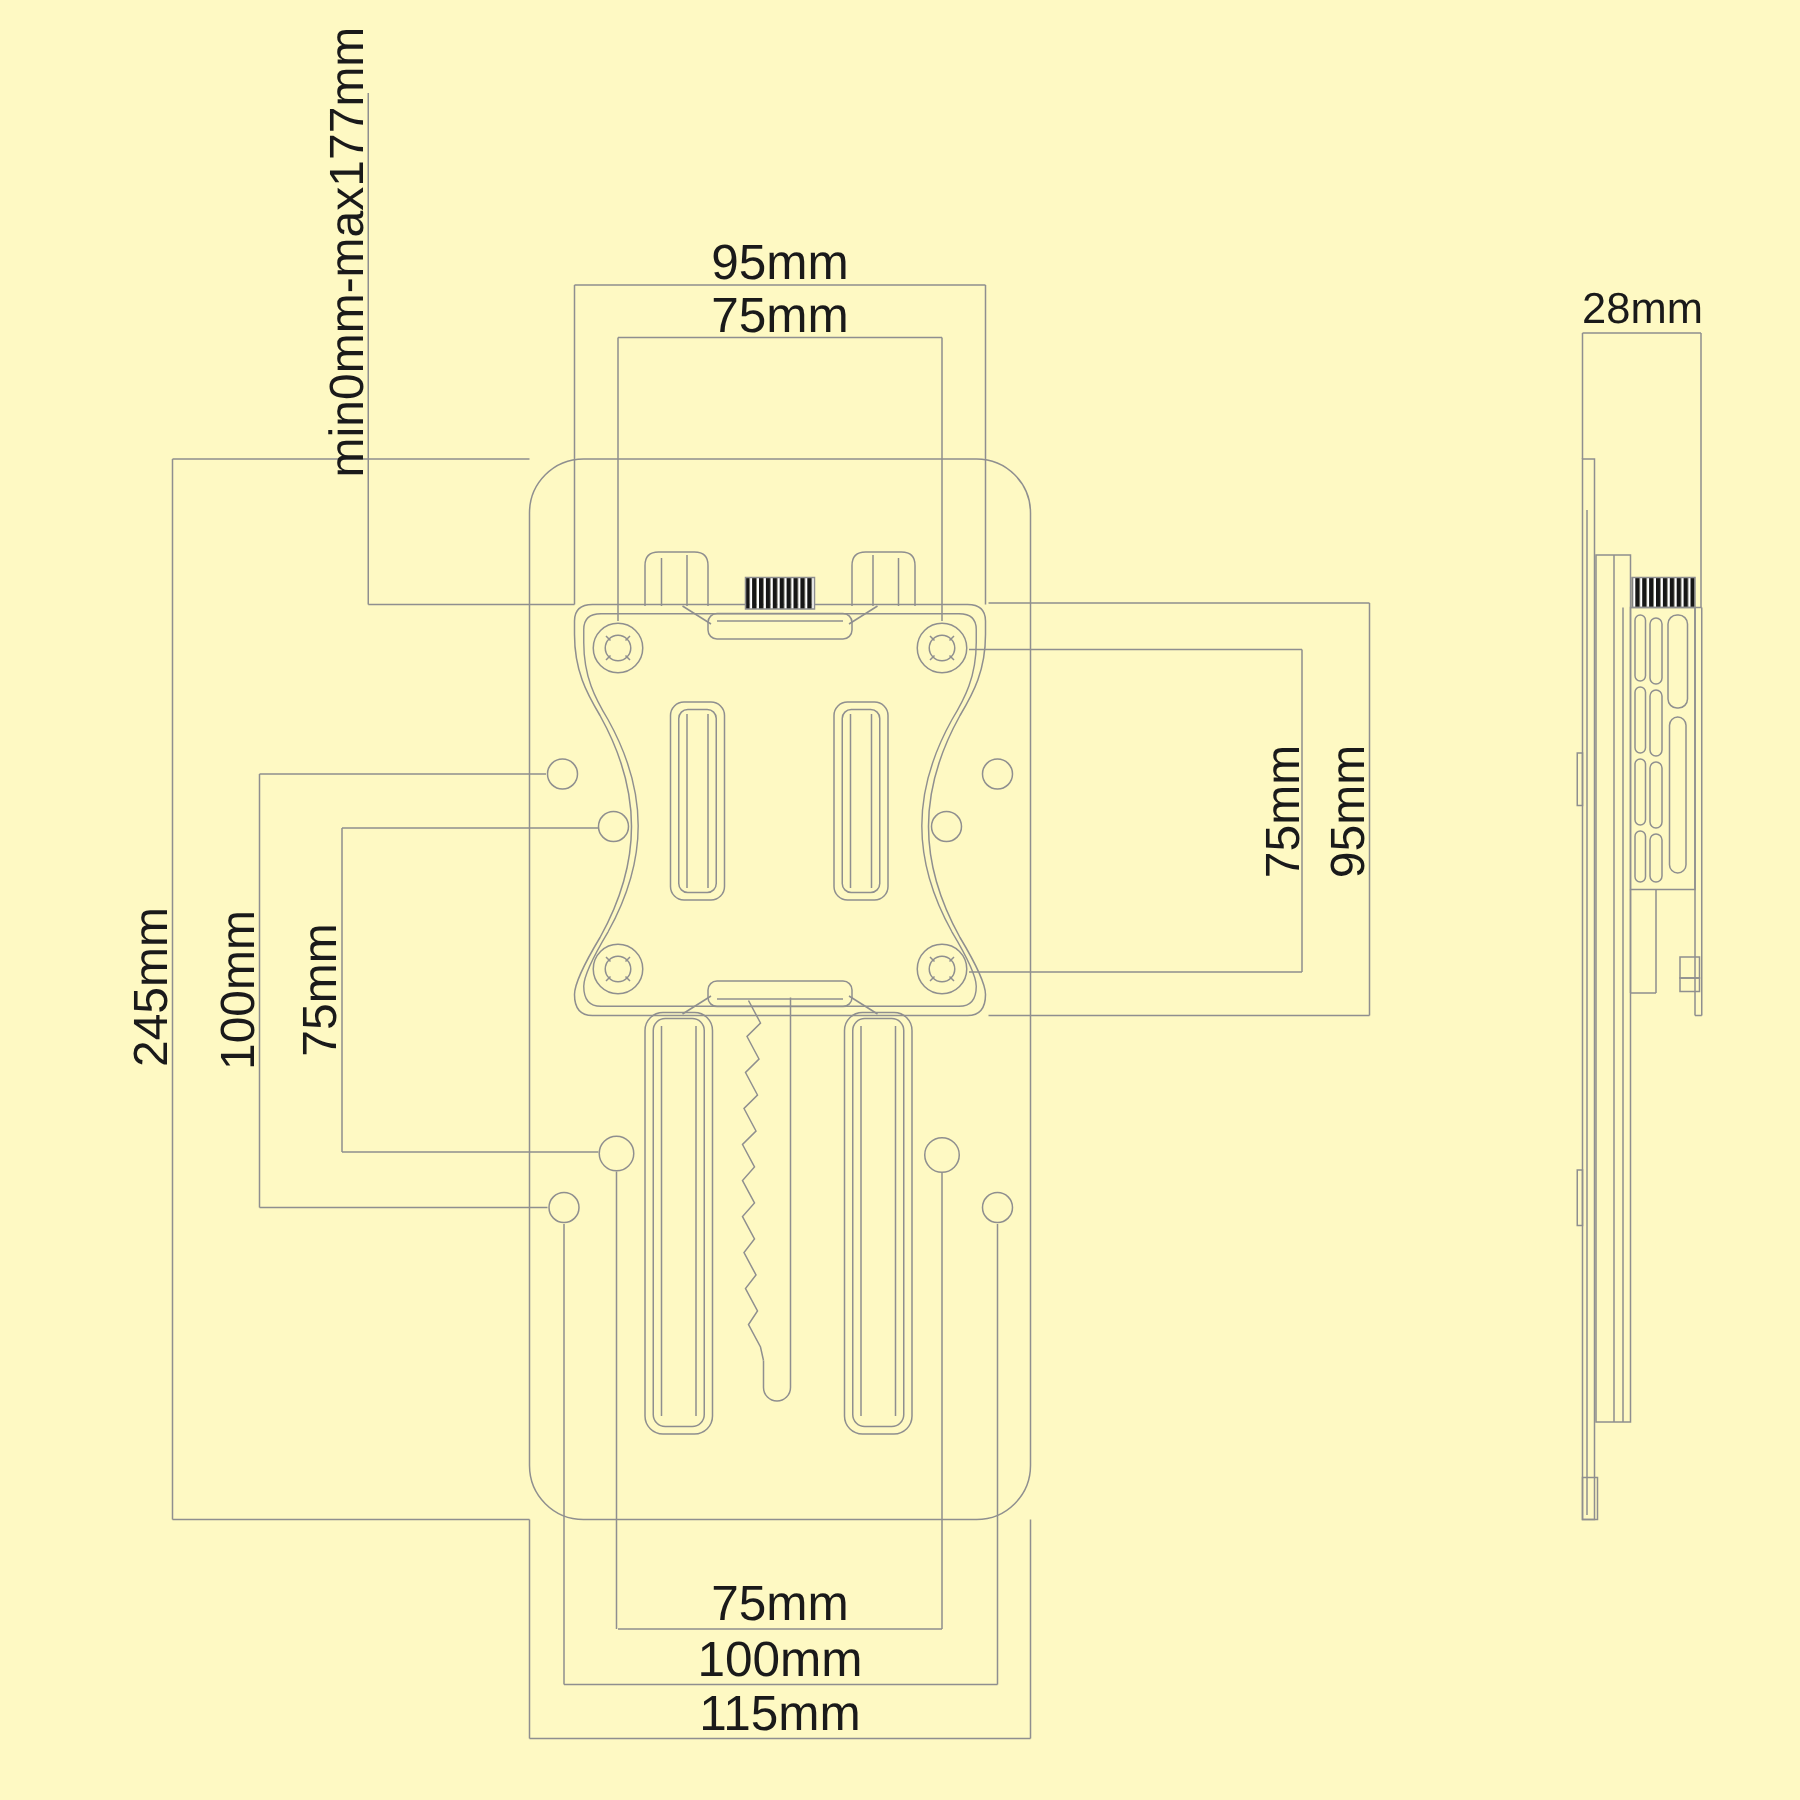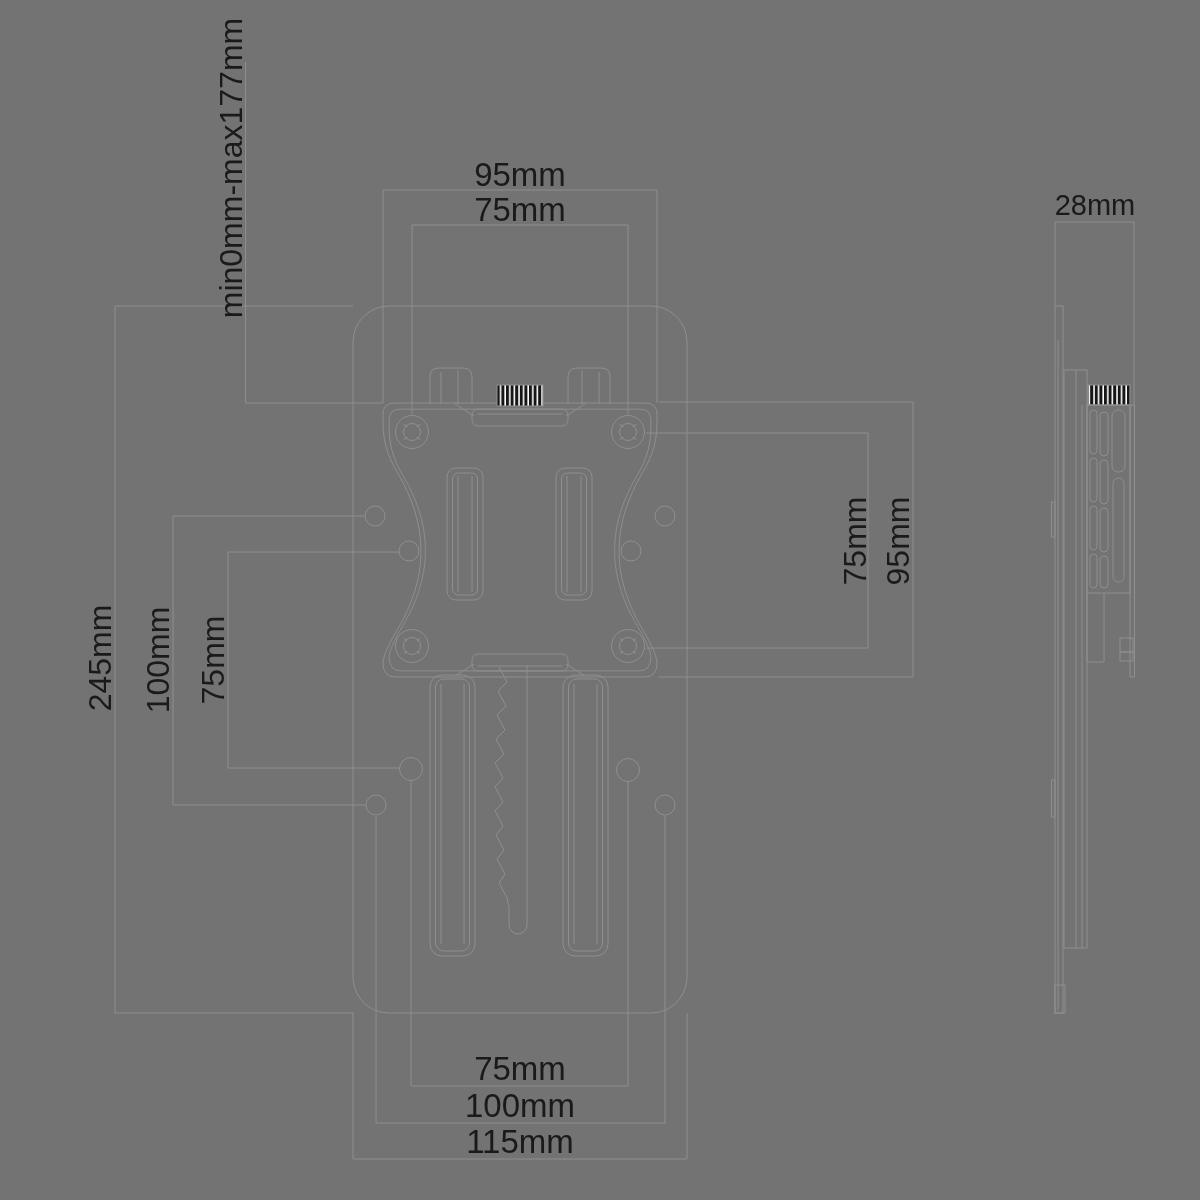--- a/index.html
+++ b/index.html
@@ -1,16 +1,16 @@
 <!DOCTYPE html>
 <html><head>
 <meta charset="utf-8">
 <style>
   html,body{margin:0;padding:0;background:#fff;}
-  .canvas{position:relative;width:1200px;height:1200px;background:#737373;overflow:hidden;}
+  .canvas{position:relative;width:1200px;height:1200px;background:#fef9c3;overflow:hidden;}
   svg{position:absolute;left:0;top:0;}
   text{font-family:"Liberation Sans",sans-serif;}
   .dim-h{font-size:33px;}
   .dim-v{font-size:32px;}
   .dim-s{font-size:29px;}
 </style>
 </head>
 <body>
 
 <div class="canvas">

